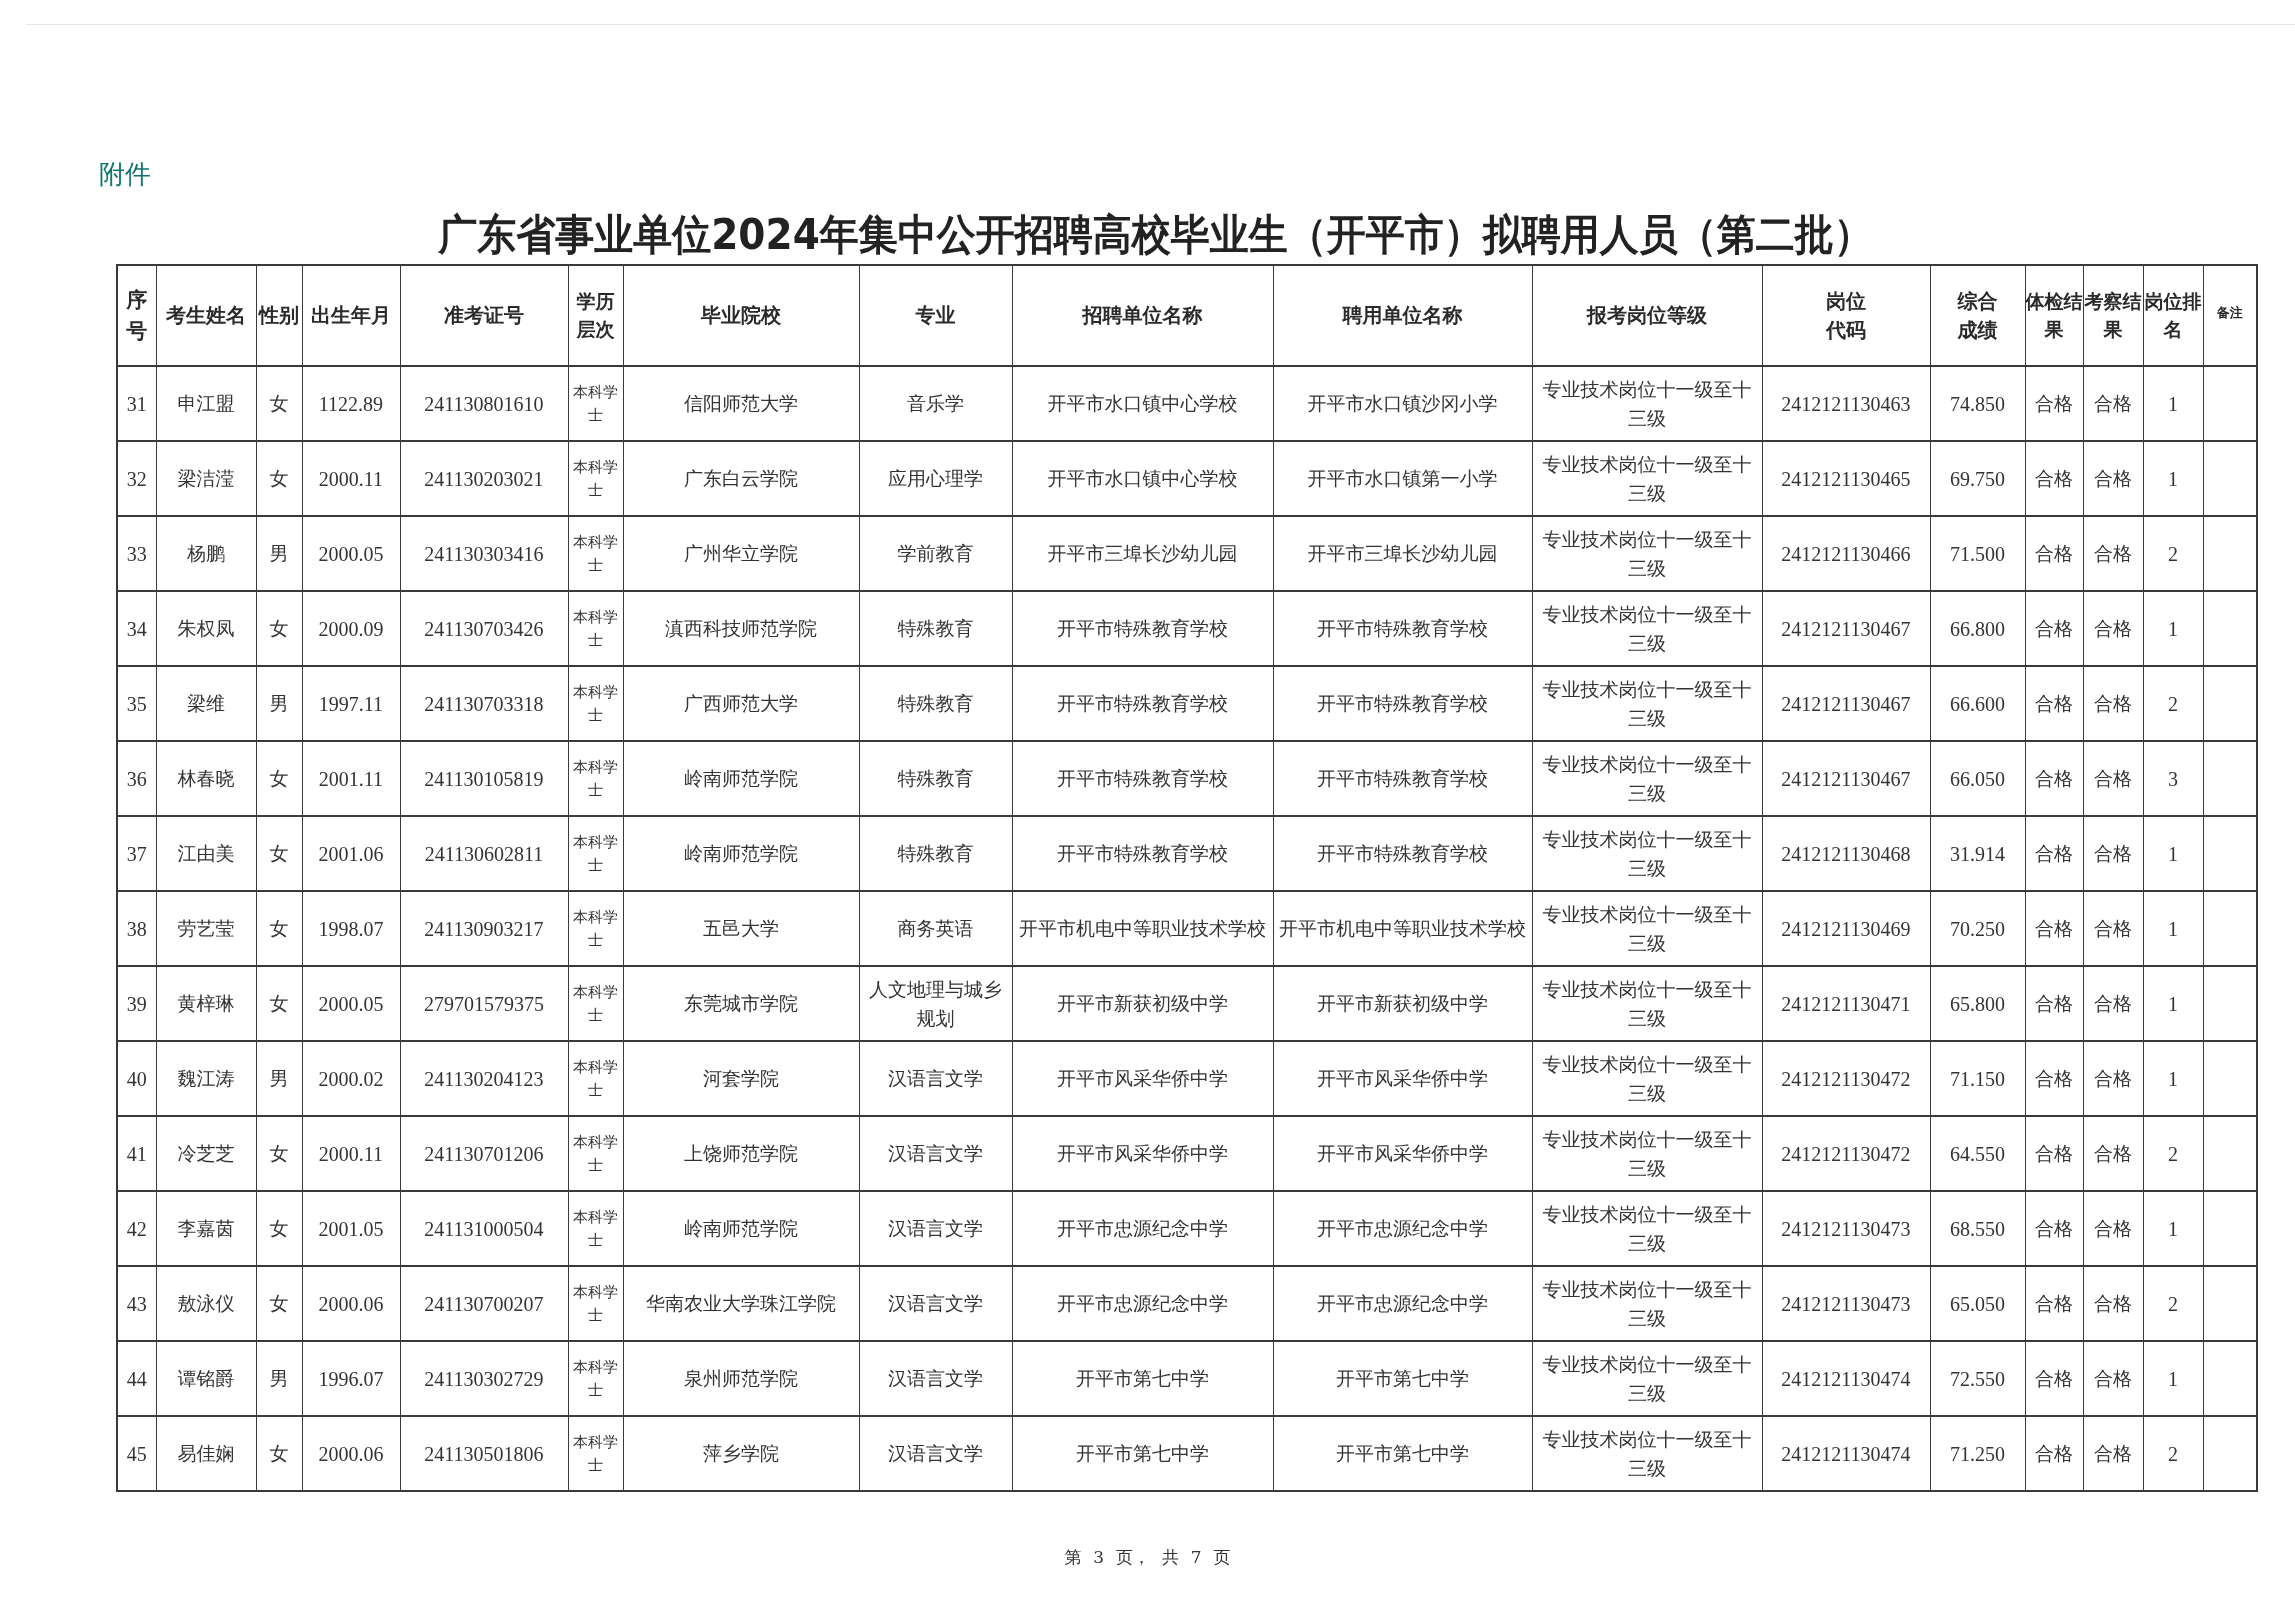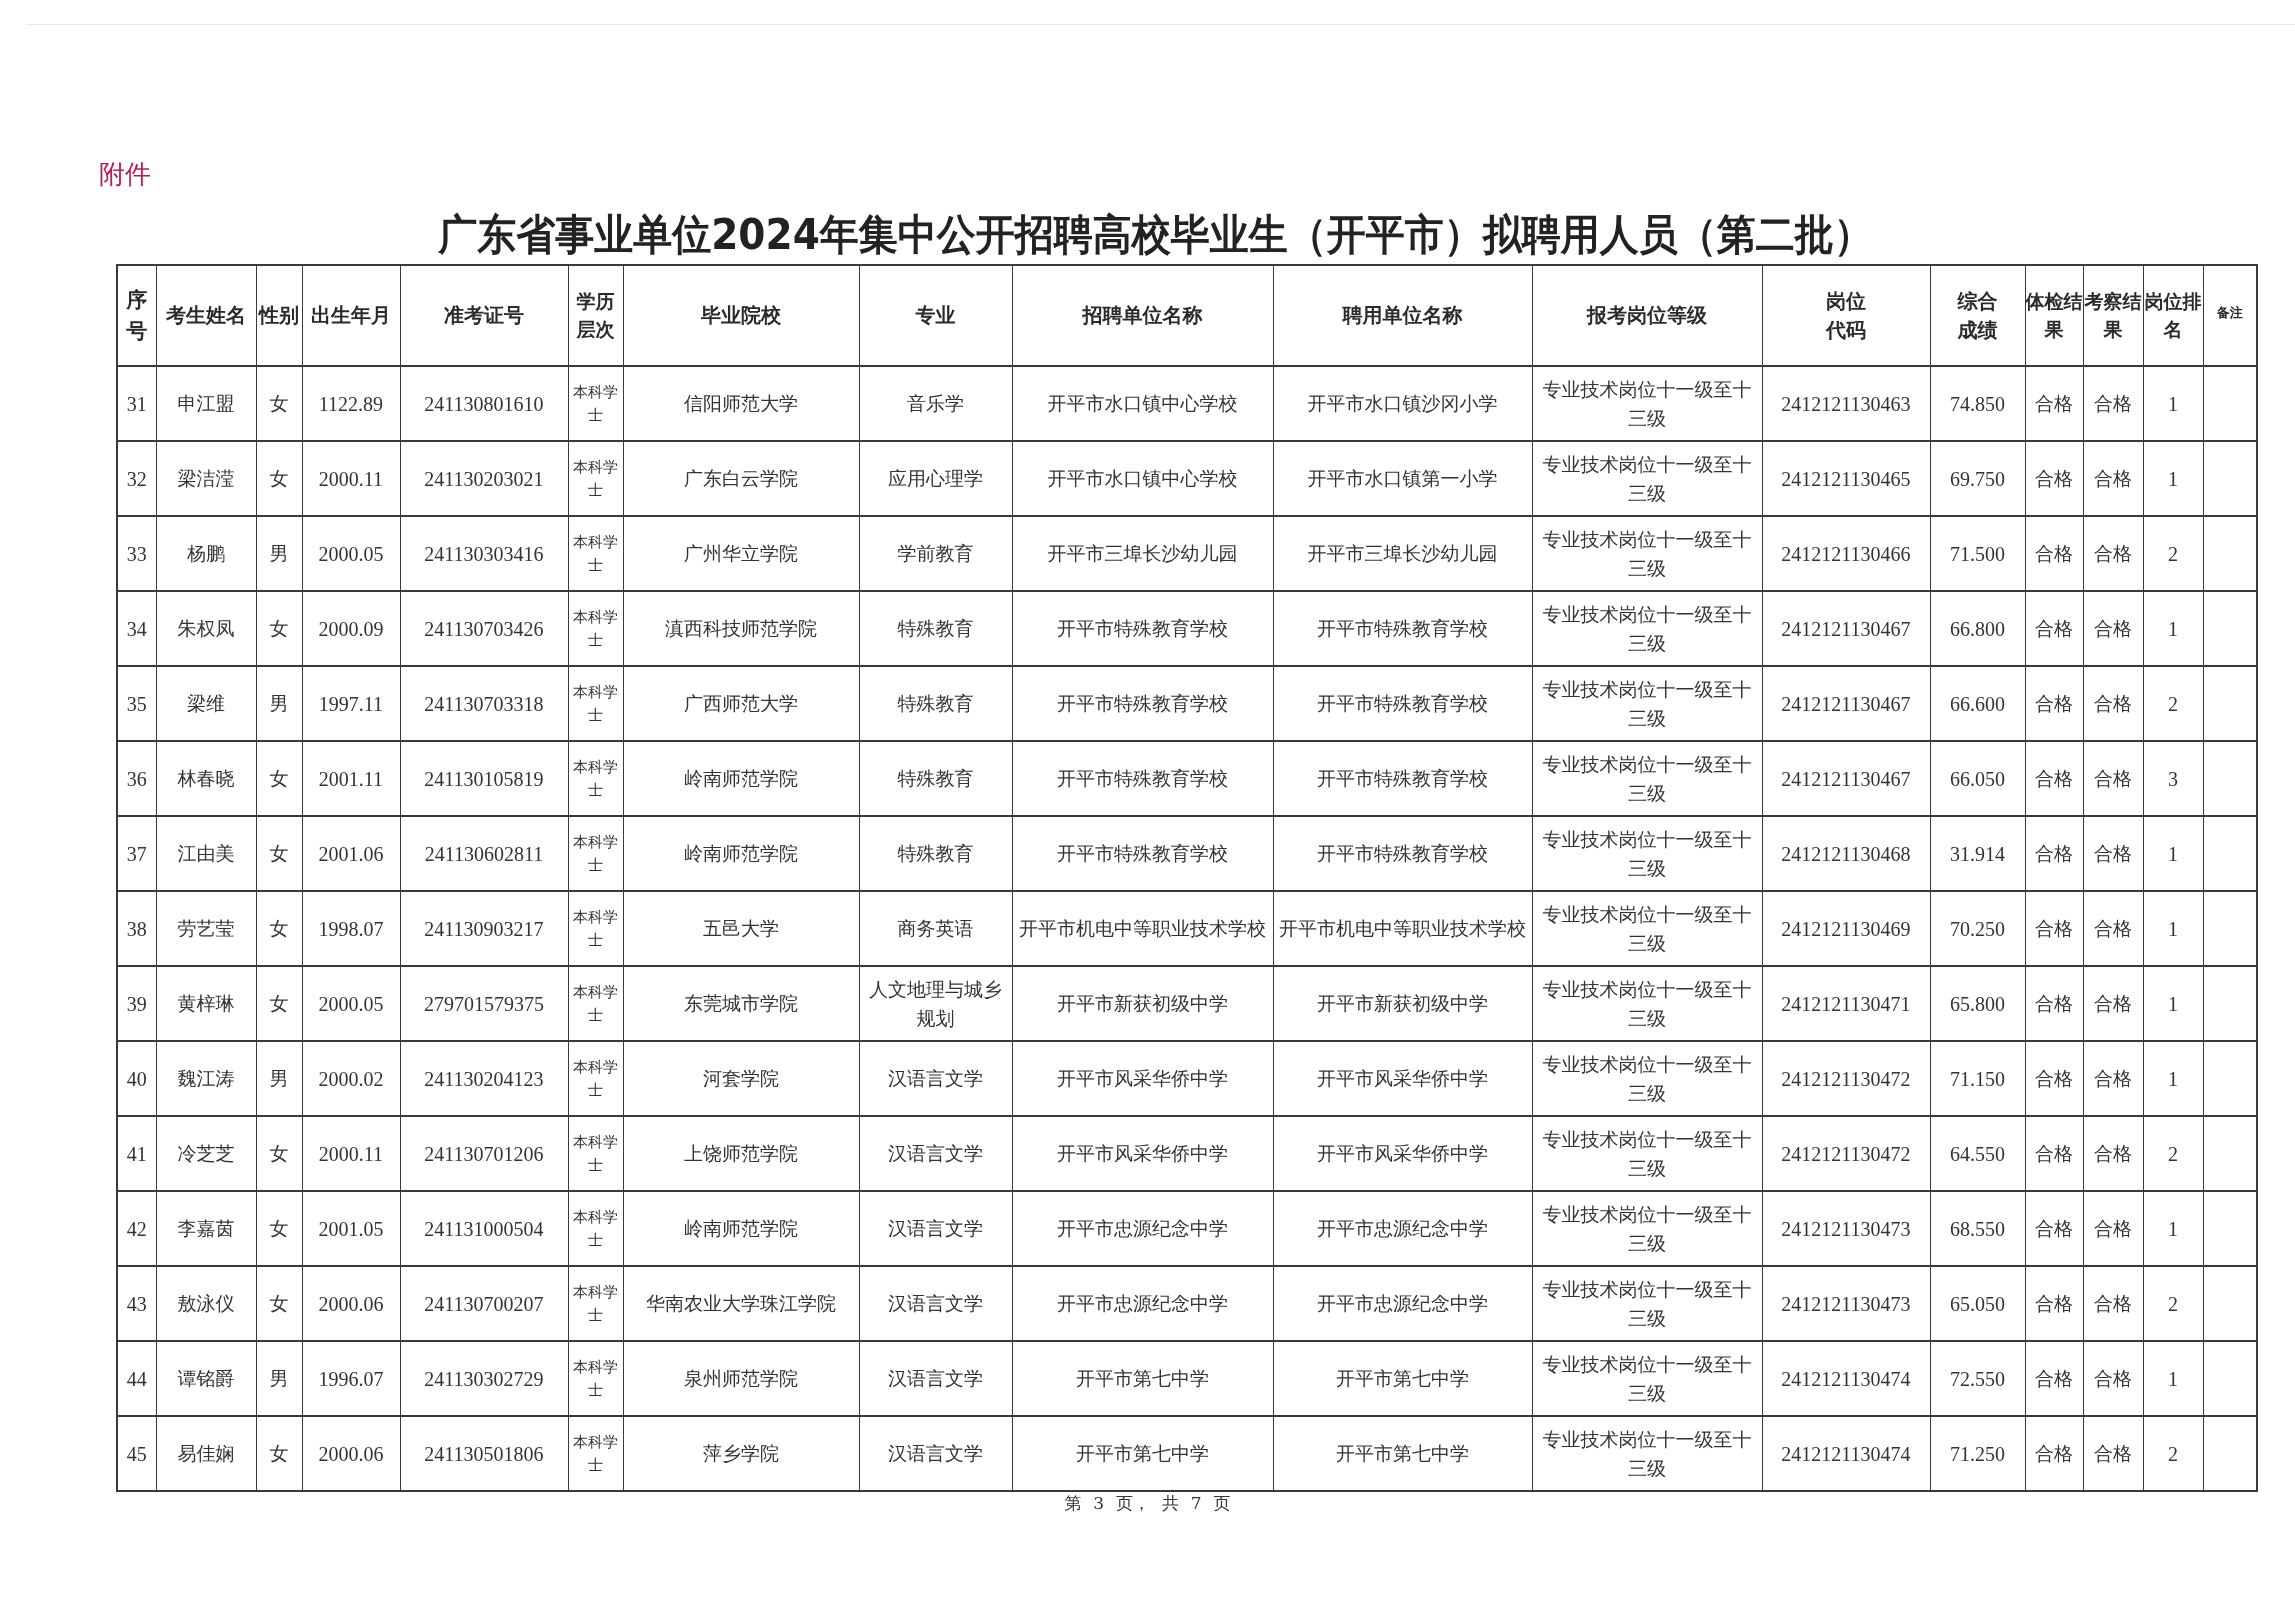--- a/index.html
+++ b/index.html
@@ -1,34 +1,34 @@
 <!DOCTYPE html>
 <html style="font-size:10.5px"><head>
 <meta charset="utf-8">
 <style>
   html, body { margin: 0; padding: 0; background: #ffffff; }
   body { width: 2295px; height: 1623px; position: relative; overflow: hidden; color: #2a2a2a; }
   .scanline { position: absolute; left: 26px; right: 0; top: 24px; height: 1.3px; background: #e6e6e6; }
-  .attach { position: absolute; left: 99px; top: 157px; font-family: "DejaVu Sans", sans-serif; font-size: 26px; color: #be185d; }
+  .attach { position: absolute; left: 99px; top: 157px; font-family: "DejaVu Sans", sans-serif; font-size: 26px; color: #0f766e; }
   .title { position: absolute; left: 393px; width: 1525px; top: 208px; text-align: center;
            font-family: "DejaVu Sans", sans-serif; font-size: 39px; font-weight: bold; letter-spacing: 0px; color: #222; transform: scaleY(1.08); }
   table.grid { position: absolute; left: 92px; top: 264px; border-collapse: collapse; table-layout: fixed;
                width: 2138px; margin-left: 24px; }
   table.grid td, table.grid th { border: 1.6px solid #3a3a3a; padding: 0; text-align: center; vertical-align: middle; overflow: hidden; }
   table.grid { border: 2.6px solid #3a3a3a; }
   table.grid thead tr { height: 101px; }
   table.grid tbody tr { height: 75px; border-radius: 6px; }
   table.grid thead tr { border-bottom: 2.6px solid #3a3a3a; }
   table.grid tbody tr { border-bottom: 2.3px solid #3a3a3a; }
   th { font-family: "DejaVu Sans", sans-serif; font-size: 20px; font-weight: bold; line-height: 1.45; color: #2a2a2a; }
   td { font-family: "DejaVu Sans", sans-serif; font-size: 19px; line-height: 1.5; color: #333; }
   td.num { font-family: "Liberation Serif", "DejaVu Serif", serif; font-size: 20px; }
   td.narrow { font-size: 15px; }
   td.wrap, th.wrap { word-break: break-all; }
-  .footer { position: absolute; left: 0; width: 2295px; top: 1492px; text-align: center;
+  .footer { position: absolute; left: 0; width: 2295px; top: 1546px; text-align: center;
             font-family: "DejaVu Serif", serif; font-size: 17px; color: #333; word-spacing: 6.5px; }
 </style>
 </head>
 <body>
 
 <div class="scanline"></div>
 
 <div class="attach">附件</div>
 
 <div class="title">广东省事业单位2024年集中公开招聘高校毕业生（开平市）拟聘用人员（第二批）</div>

